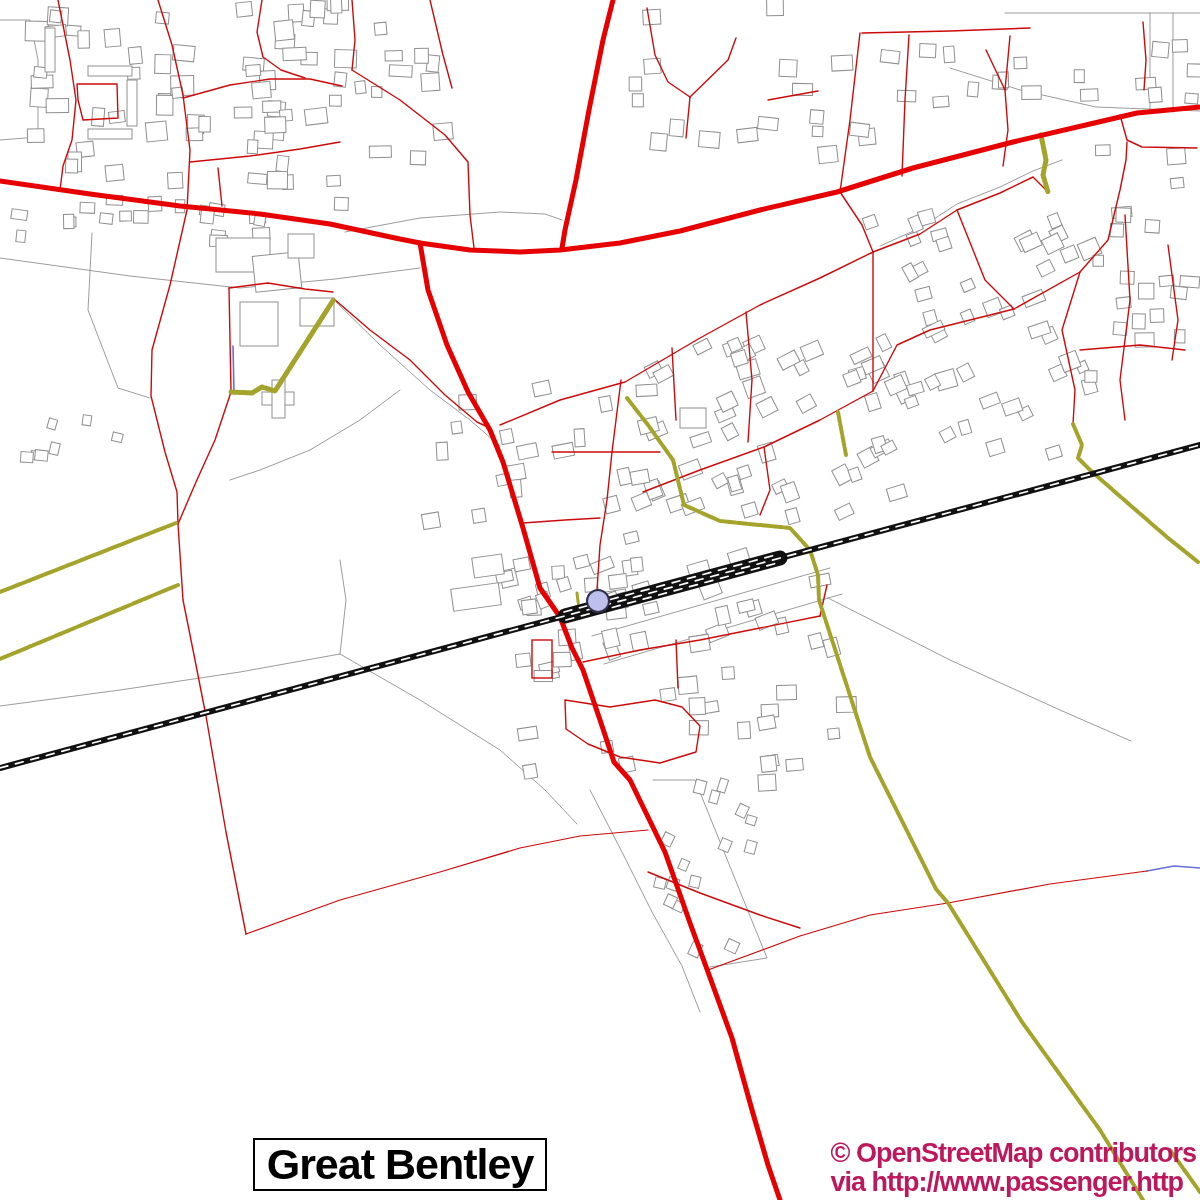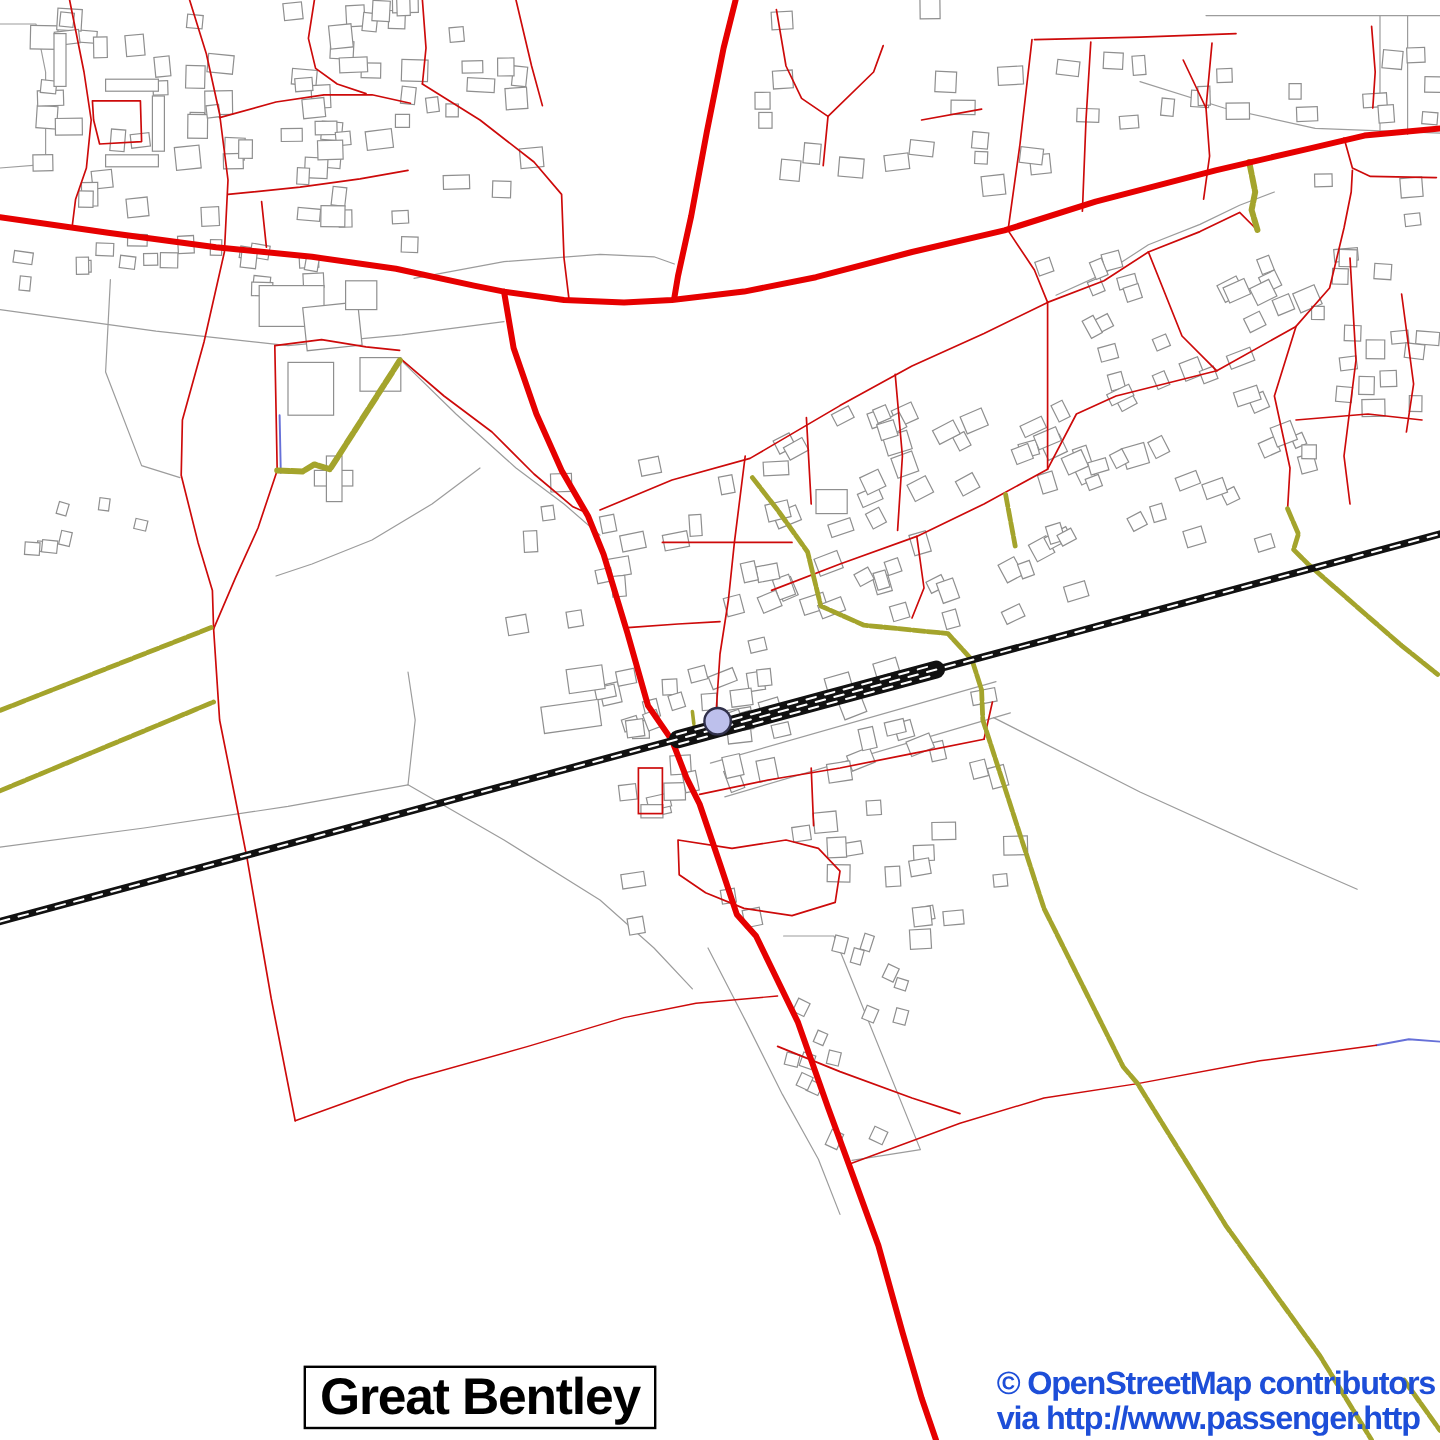--- a/index.html
+++ b/index.html
@@ -3,21 +3,21 @@
 <meta charset="utf-8">
 <style>
   html,body{margin:0;padding:0;background:#fff;}
   .stage{position:relative;width:1200px;height:1200px;overflow:hidden;background:#fff;
          font-family:"Liberation Sans",sans-serif;}
   #map{position:absolute;left:0;top:0;}
   .title-box{position:absolute;left:253px;top:1138px;width:294px;height:53px;
              background:#fff;border:2px solid #000;box-sizing:border-box;
              display:flex;align-items:center;justify-content:center;}
   .title-box span{font-size:43px;font-weight:bold;color:#000;white-space:nowrap;letter-spacing:-1px;}
-  .attribution{position:absolute;right:4px;bottom:3px;text-align:left;color:#1d4ed8;
+  .attribution{position:absolute;right:4px;bottom:3px;text-align:left;color:#be185d;
                font-size:27px;font-weight:bold;line-height:29px;letter-spacing:-1px;}
 </style>
 </head>
 <body>
 
 <div class="stage">
   <svg id="map" width="1200" height="1200" viewBox="0 0 1200 1200" xmlns="http://www.w3.org/2000/svg">
       <rect x="0" y="0" width="1200" height="1200" fill="#ffffff"></rect>
       <g>
         <polyline stroke="#9c9c9c" stroke-width="1" points="0,258 130,276 240,288 335,279 420,268" fill="none" stroke-linecap="round" stroke-linejoin="round"></polyline>

